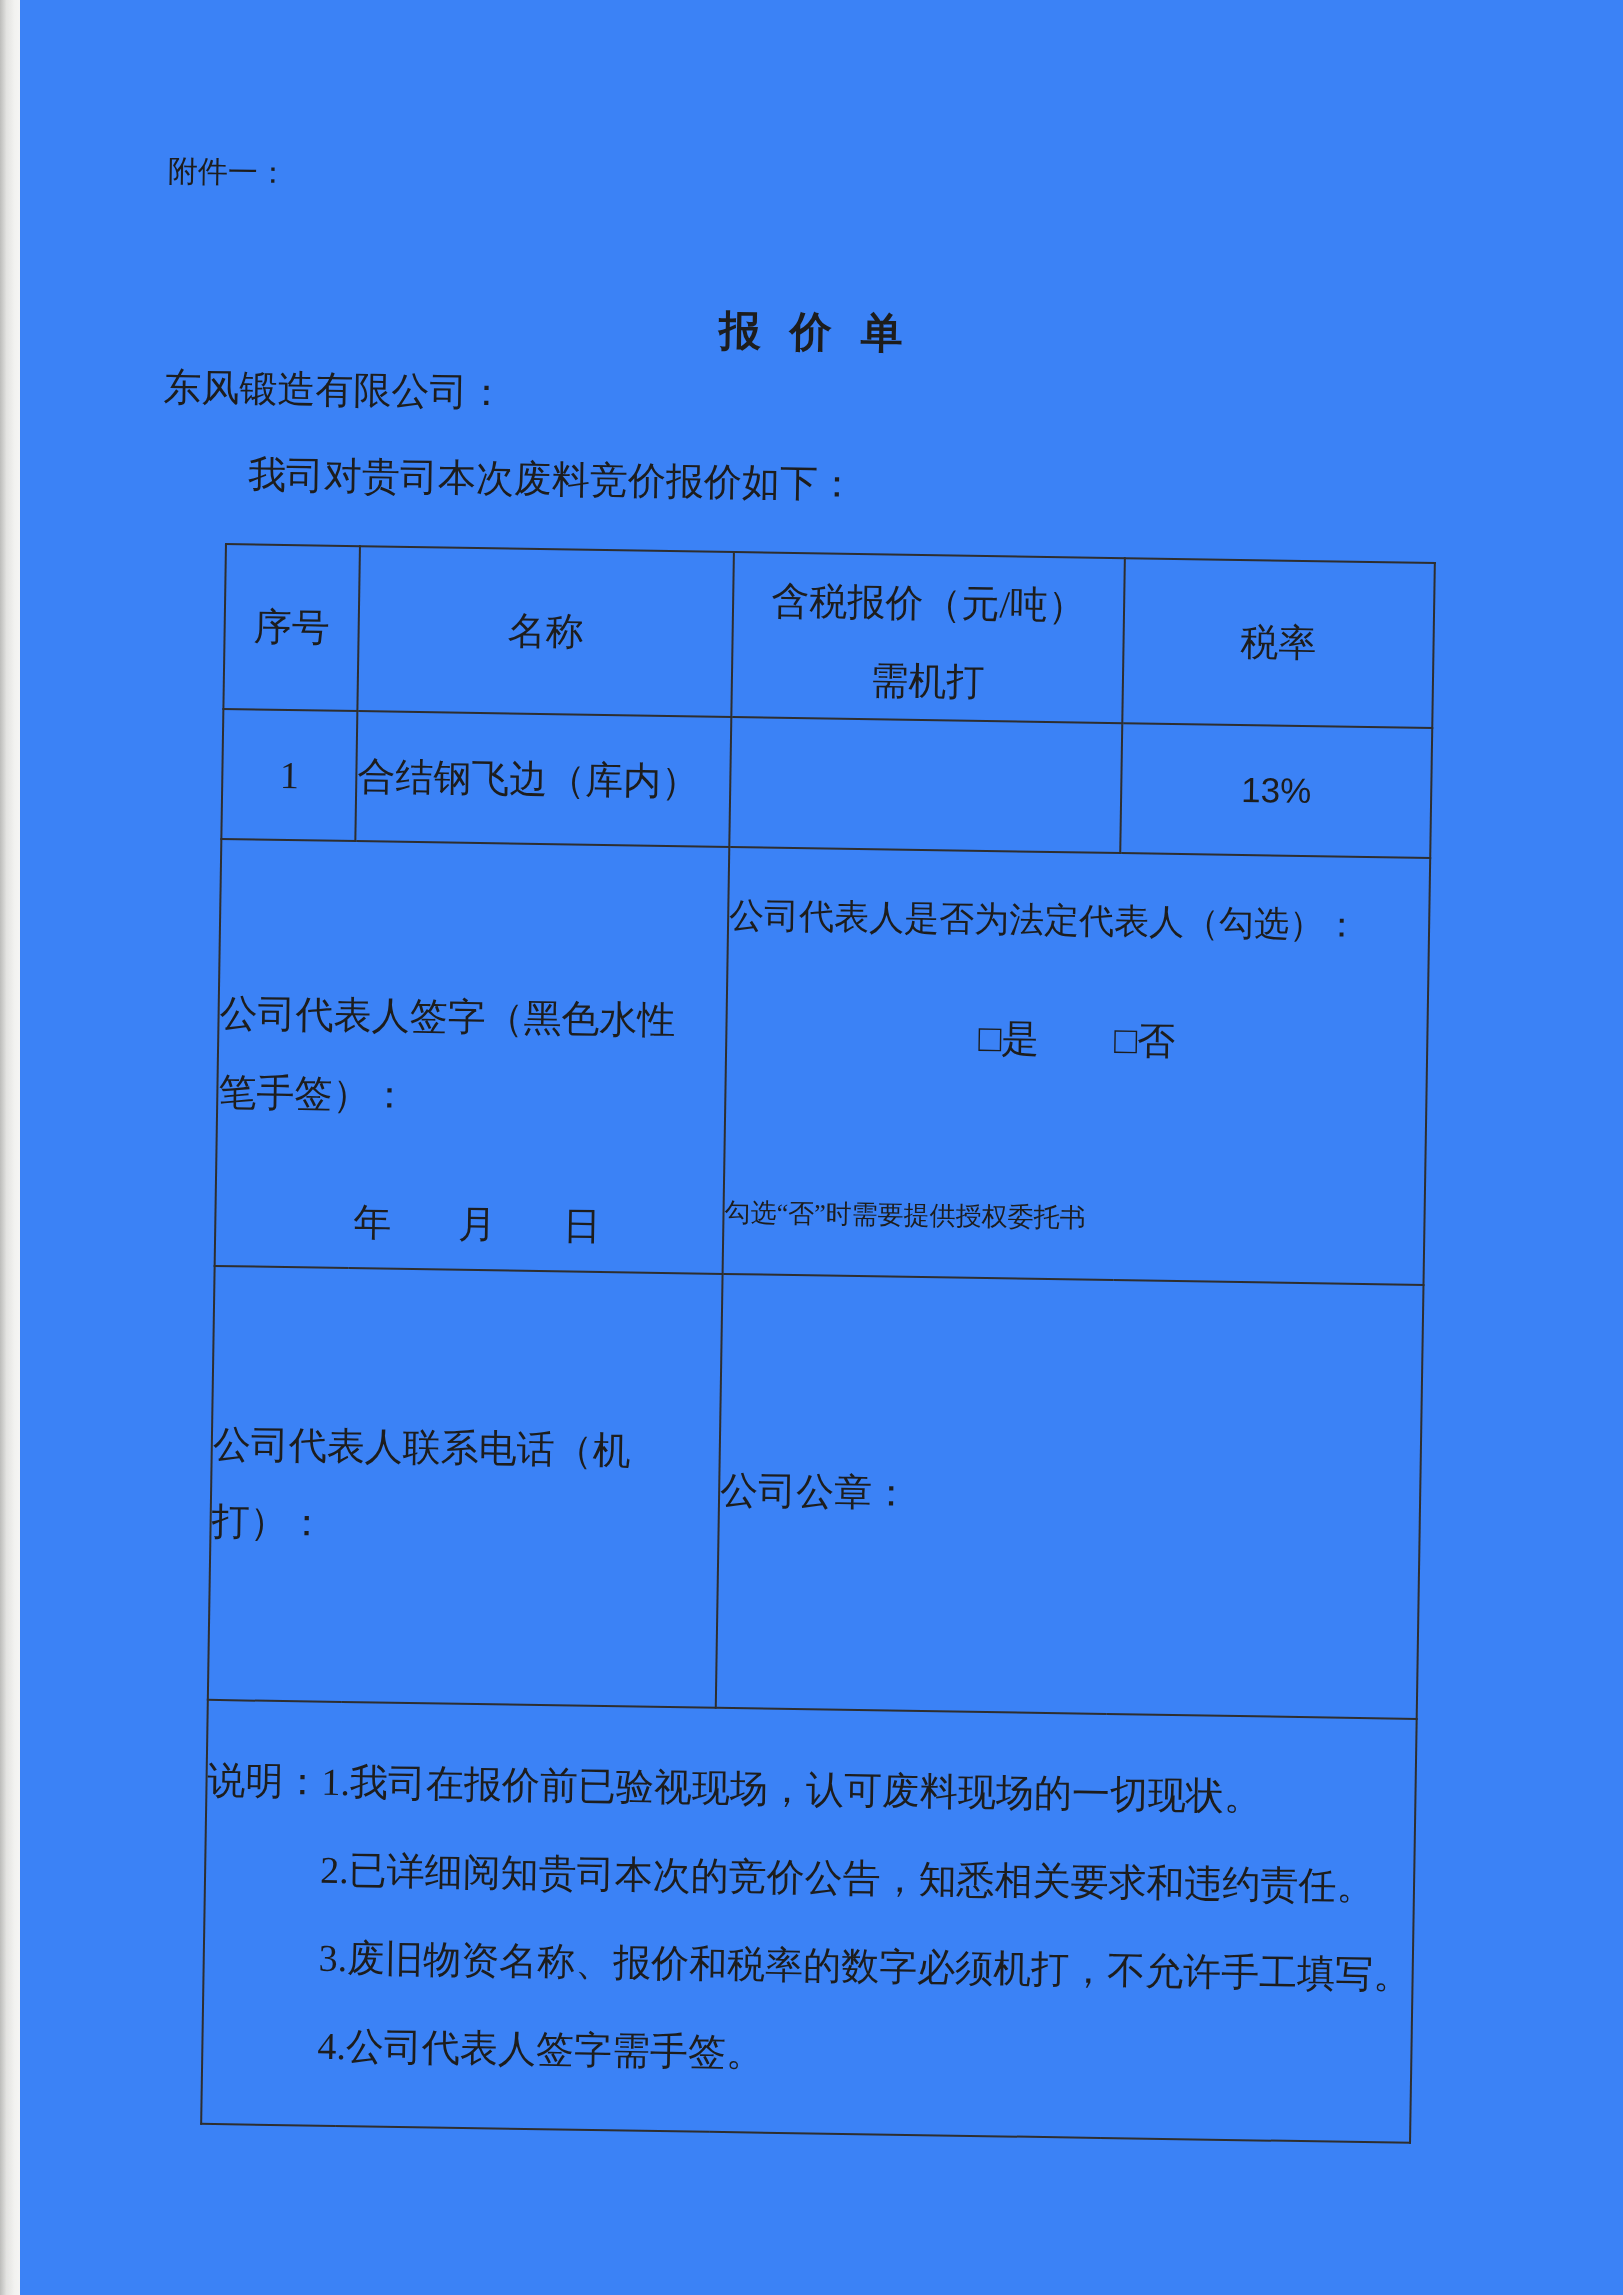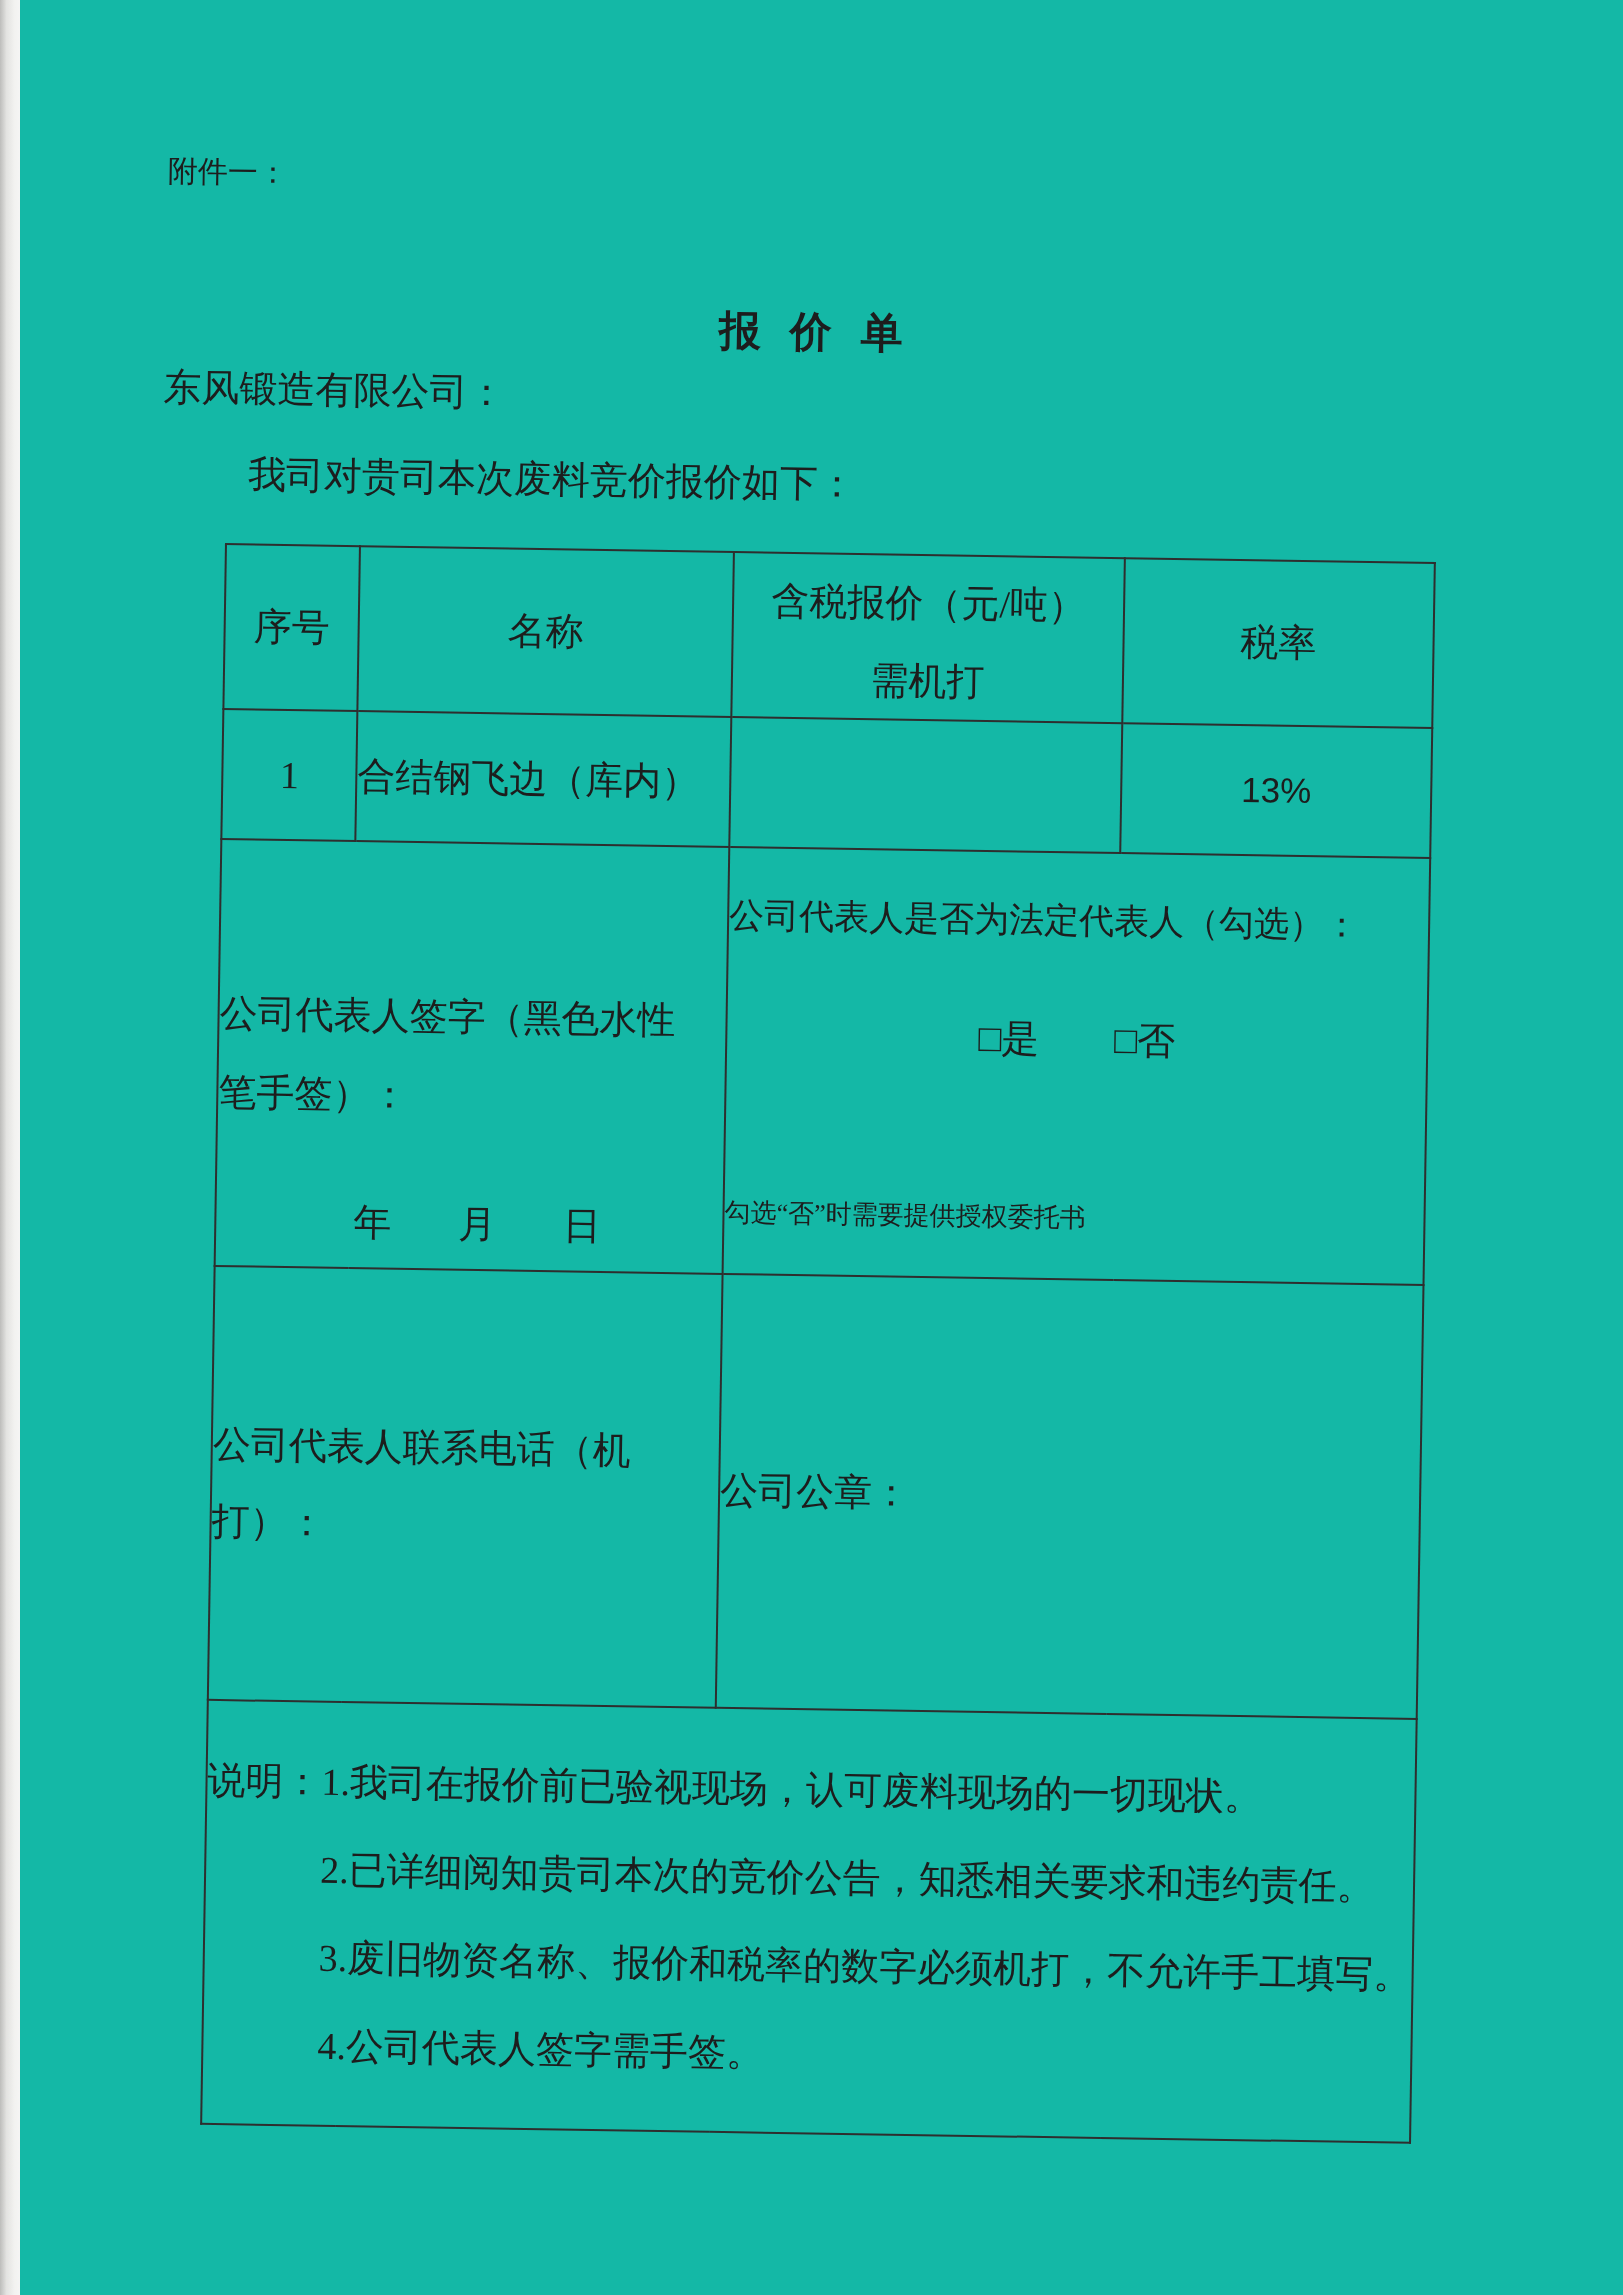--- a/index.html
+++ b/index.html
@@ -6,21 +6,21 @@
   body {
     width: 1624px; height: 2295px;
     background: #eeeeec;
     font-family: "Liberation Serif", serif;
     color: #1d1d1d;
     overflow: hidden;
   }
   .paper {
     position: absolute; inset: 0;
     width: 1624px; height: 2295px;
-    background: #14b8a6;
+    background: #3b82f6;
     overflow: hidden;
   }
   .edge-shadow {
     position: absolute; left: 0; top: 0; bottom: 0; width: 19.6px;
     background: linear-gradient(to right, #bdbdbb 0px, #e3e3e1 6.5px, #f2f2f0 14.4px, #f5f5f4 19.6px);
     z-index: 1;
   }
   .sheet {
     position: absolute; inset: 0;
     transform: rotate(0.9deg);

